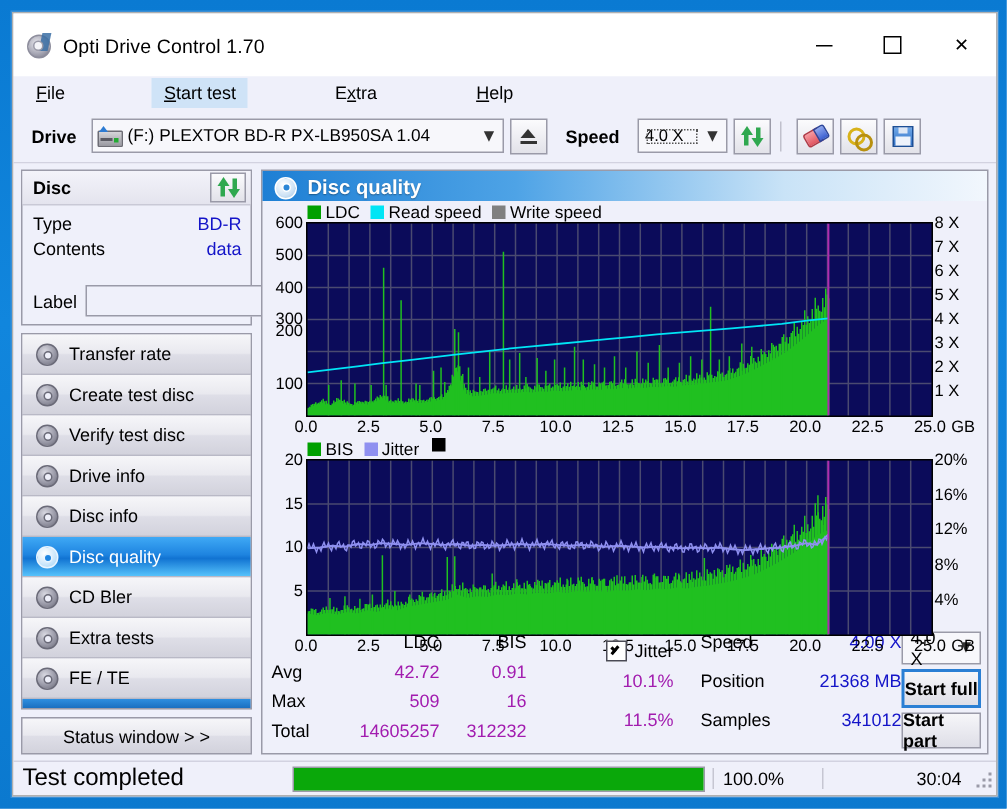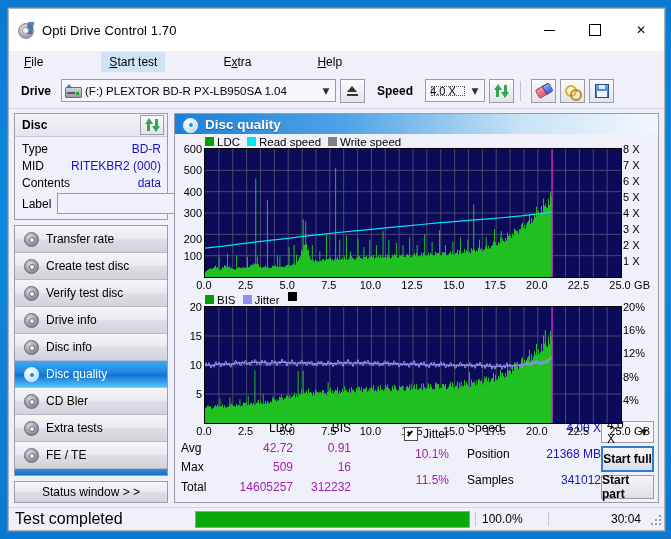--- a/index.html
+++ b/index.html
@@ -79,21 +79,21 @@
   .panel{border:1px solid #9a9aa8;background:#eff0fa;}
   .panel-head{height:22px;background:linear-gradient(180deg,#f3f3fa,#e4e4ee);display:flex;align-items:center;
     border-bottom:1px solid #c9c9d6;padding-left:7px;}
   .panel-head .ph-t{font-size:12px;font-weight:bold;color:#000;}
   .panel-head .ph-btn{margin-left:auto;margin-right:3px;width:22px;height:18px;border:1px solid #9a9aa8;
     background:linear-gradient(180deg,#fbfbfd,#e2e2e9);display:flex;align-items:center;justify-content:center;}
   .disc-rows{padding:4px 6px 5px 7px;}
   .drow{display:flex;font-size:12px;line-height:16px;margin-bottom:1px;}
   .drow .k{color:#000;}
   .drow .v{margin-left:auto;color:#1414c8;}
-  .label-row{display:flex;align-items:center;margin-top:2px;}
+  .label-row{display:flex;align-items:center;margin-top:16px;}
   .label-row .k{font-size:12px;color:#000;margin-right:6px;}
   .label-input{flex:1;height:17px;background:#eff0fa;border:1px solid #9a9aa8;}
   .cd-ico{width:21px;height:19px;border:1px solid #9a9aa8;background:linear-gradient(180deg,#fbfbfd,#e2e2e9);
     margin-left:4px;display:flex;align-items:center;justify-content:center;}
   .cd-disc{width:14px;height:14px;border-radius:50%;background:radial-gradient(circle at 40% 35%,#f6f3b8 0%,#d8cf56 55%,#9c9426 100%);border:1px solid #8a831f;position:relative;}
   .cd-disc:after{content:"";position:absolute;left:5px;top:5px;width:4px;height:4px;border-radius:50%;background:#eff0fa;border:1px solid #8a831f;}
   .navlist{margin-top:5px;border:1px solid #9a9aa8;background:#dcdce6;padding:0;}
   .navbtn{height:27px;display:flex;align-items:center;padding-left:8px;
     background:linear-gradient(180deg,#f6f6f9 0%,#e9e9ef 48%,#dedee7 52%,#d2d2dc 100%);
     border-bottom:1px solid #b9b9c6;box-sizing:border-box;}
@@ -266,24 +266,20 @@
                   <i class="s2"></i>
                 </div>
             </div>
           </div>
           <div class="disc-rows">
             <div class="drow">
               <span class="k">Type</span>
               <span class="v">BD-R</span>
             </div>
             <div class="drow">
-              <span class="k">MID</span>
-              <span class="v">RITEKBR2 (000)</span>
-            </div>
-            <div class="drow">
               <span class="k">Contents</span>
               <span class="v">data</span>
             </div>
             <div class="label-row">
               <span class="k">Label</span>
               <input class="label-input" type="text" value="" style="">
               <div class="cd-ico">
                 <div class="cd-disc"></div>
               </div>
             </div>
@@ -386,21 +382,21 @@
                   <span>Read speed</span>
                 </span>
                 <span class="lg">
                   <span class="sw" style="background:#808080"></span>
                   <span>Write speed</span>
                 </span>
               </div>
               <div class="plotrow">
                 <div class="yl" id="ldc-yl">
                     <div class="ytick" style="top: 107.667px;">100</div>
-                    <div class="ytick" style="top: 91px;">200</div>
+                    <div class="ytick" style="top: 73px;">200</div>
                     <div class="ytick" style="top: 65px;">300</div>
                     <div class="ytick" style="top: 43.6667px;">400</div>
                     <div class="ytick" style="top: 22.3333px;">500</div>
                     <div class="ytick" style="top: 1px;">600</div>
                   </div>
                 <div class="plot" id="ldc-plot" style="height:130px">
                     <svg width="416" height="128" viewBox="0 0 416 128" style="display: block;">
                       <line x1="13.866666666666667" y1="0" x2="13.866666666666667" y2="128" stroke="#4a4a70" stroke-width="1"></line>
                       <line x1="27.733333333333334" y1="0" x2="27.733333333333334" y2="128" stroke="#4a4a70" stroke-width="1"></line>
                       <line x1="41.6" y1="0" x2="41.6" y2="128" stroke="#4a4a70" stroke-width="1"></line>

